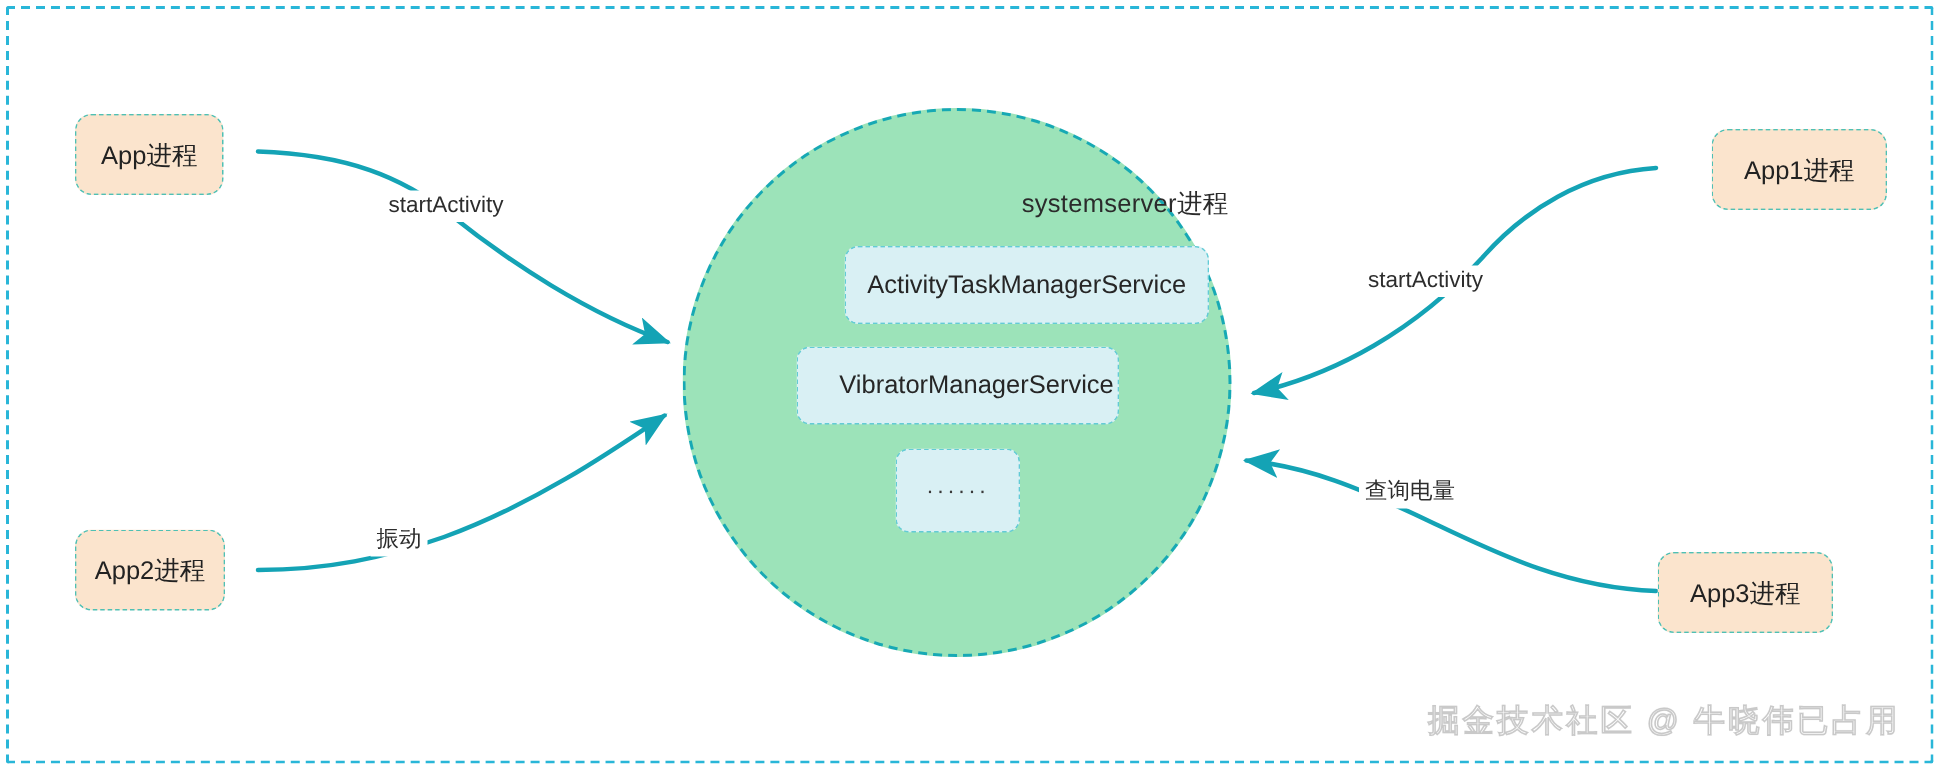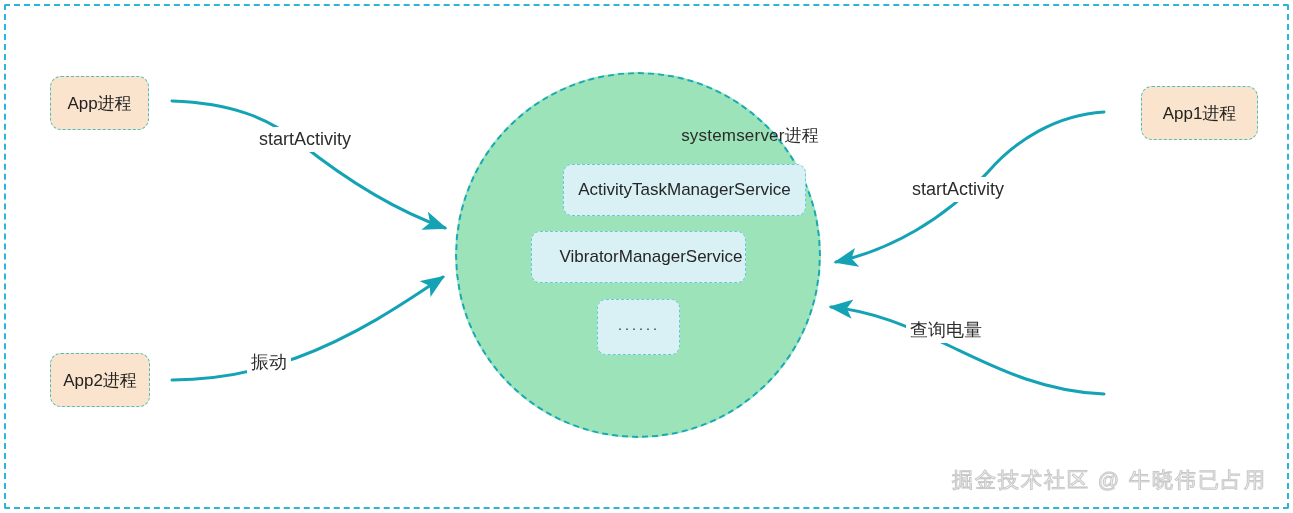--- a/index.html
+++ b/index.html
@@ -87,21 +87,21 @@
     align-items: center;
     justify-content: center;
     color: #222222;
     font-size: 17px;
     white-space: nowrap;
   }
 
   
   .edge-label {
     position: absolute;
-    font-size: 18px;
+    font-size: 15px;
     color: #2d2d2d;
     white-space: nowrap;
     background: #ffffff;
     padding: 1px 4px;
     line-height: 1.25;
   }
 
   
   #watermark {
     position: absolute;
@@ -159,20 +159,23 @@
   </div>
 
   <div class="app-box" style="left:50px; top:353px; width:100px; height:54px;">
     <span>App2进程</span>
   </div>
 
   <div class="app-box" style="left:1105px; top:86px; width:117px; height:54px;margin-left:36px;">
     <span>App1进程</span>
   </div>
 
+  <div class="app-box" style="left:1105px; top:368px; width:117px; height:54px;">
+    <span>App3进程</span>
+  </div>
 
   <div class="edge-label" style="left:255px; top:127px;">startActivity</div>
 
   <div class="edge-label" style="left:247px; top:350px;">振动</div>
 
   <div class="edge-label" style="left:908px; top:177px;">startActivity</div>
 
   <div class="edge-label" style="left:906px; top:318px;">查询电量</div>
 
   <div id="watermark" style="left:932px; top:466px;">掘金技术社区 @ 牛晓伟已占用</div>

